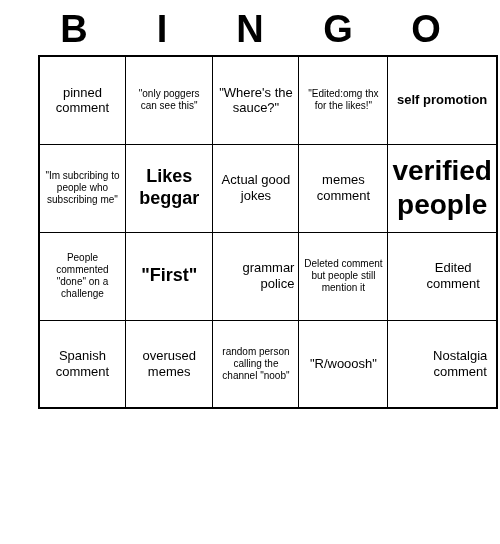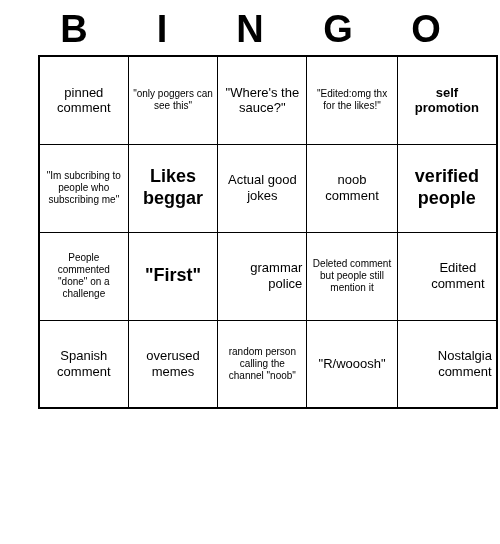--- a/index.html
+++ b/index.html
@@ -69,22 +69,22 @@
         <td style="font-size: 13px; font-weight: normal; line-height: 1.2;">pinned comment</td>
         <td style="font-size: 10px; font-weight: normal; line-height: 1.2;">"only poggers can see this"</td>
         <td style="font-size: 13px; font-weight: normal; line-height: 1.2;">"Where's the sauce?"</td>
         <td style="font-size: 10px; font-weight: normal; line-height: 1.2;">"Edited:omg thx for the likes!"</td>
         <td style="font-size: 13px; font-weight: bold; line-height: 1.2;">self promotion</td>
       </tr>
       <tr>
         <td style="font-size: 10px; font-weight: normal; line-height: 1.2;">"Im subcribing to people who subscribing me"</td>
         <td style="font-size: 18px; font-weight: bold; line-height: 1.2;">Likes beggar</td>
         <td style="font-size: 13px; font-weight: normal; line-height: 1.2;">Actual good jokes</td>
-        <td style="font-size: 13px; font-weight: normal; line-height: 1.2;">noob comment</td>
-        <td style="font-size: 18px; font-weight: bold; line-height: 1.2;">verified people</td>
+        <td style="font-size: 13px; font-weight: normal; line-height: 1.2;">memes comment</td>
+        <td style="font-size: 28px; font-weight: bold; line-height: 1.2;">verified people</td>
       </tr>
       <tr>
         <td style="font-size: 10px; font-weight: normal; line-height: 1.2;">People commented "done" on a challenge</td>
         <td style="font-size: 18px; font-weight: bold; line-height: 1.2;">"First"</td>
         <td style="font-size: 13px; font-weight: normal; line-height: 1.2; text-align: right;">grammar police</td>
         <td style="font-size: 10px; font-weight: normal; line-height: 1.2;">Deleted comment but people still mention it</td>
         <td style="font-size: 13px; font-weight: normal; line-height: 1.2; padding-left: 26px;">Edited comment</td>
       </tr>
       <tr>
         <td style="font-size: 13px; font-weight: normal; line-height: 1.2;">Spanish comment</td>

